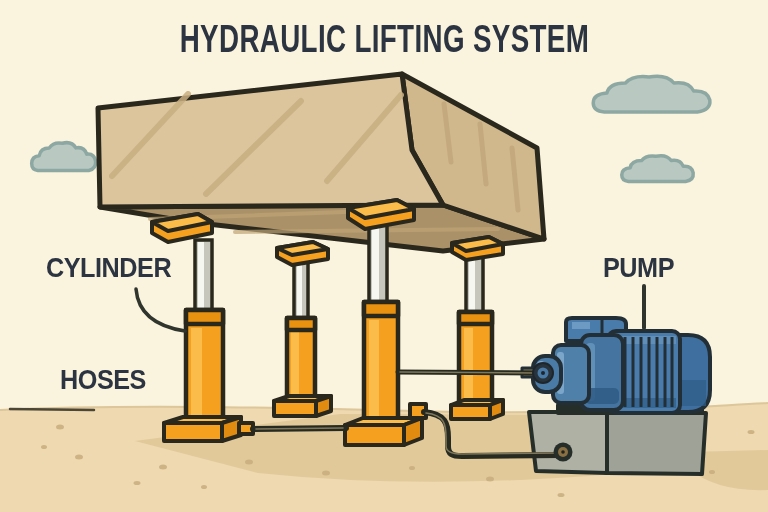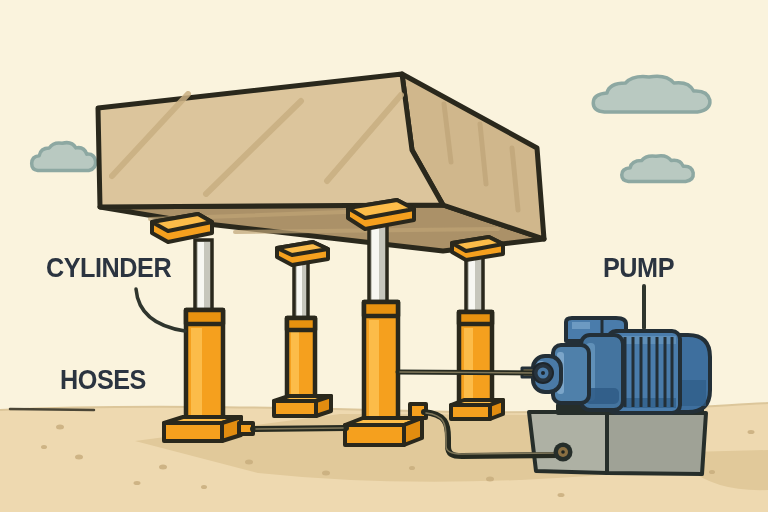--- a/index.html
+++ b/index.html
@@ -251,17 +251,20 @@
     <circle cx="563" cy="452" r="5" fill="#8a6f42"></circle>
     <circle cx="563" cy="452" r="1.8" fill="#1d2420"></circle>
   </g>
 
   <g fill="none" stroke="#2f352d" stroke-linecap="round">
     <path d="M136,289 Q139,324 185,331" stroke-width="3.5"></path>
     <path d="M644,286 L644,328" stroke-width="4"></path>
   </g>
 </svg>
 
+  <div class="page-title">
+    <span class="squeeze">HYDRAULIC LIFTING SYSTEM</span>
+  </div>
   <div class="part-label lbl-cylinder">CYLINDER</div>
   <div class="part-label lbl-hoses">HOSES</div>
   <div class="part-label lbl-pump">PUMP</div>
 
 </div>
 
 </body></html>

